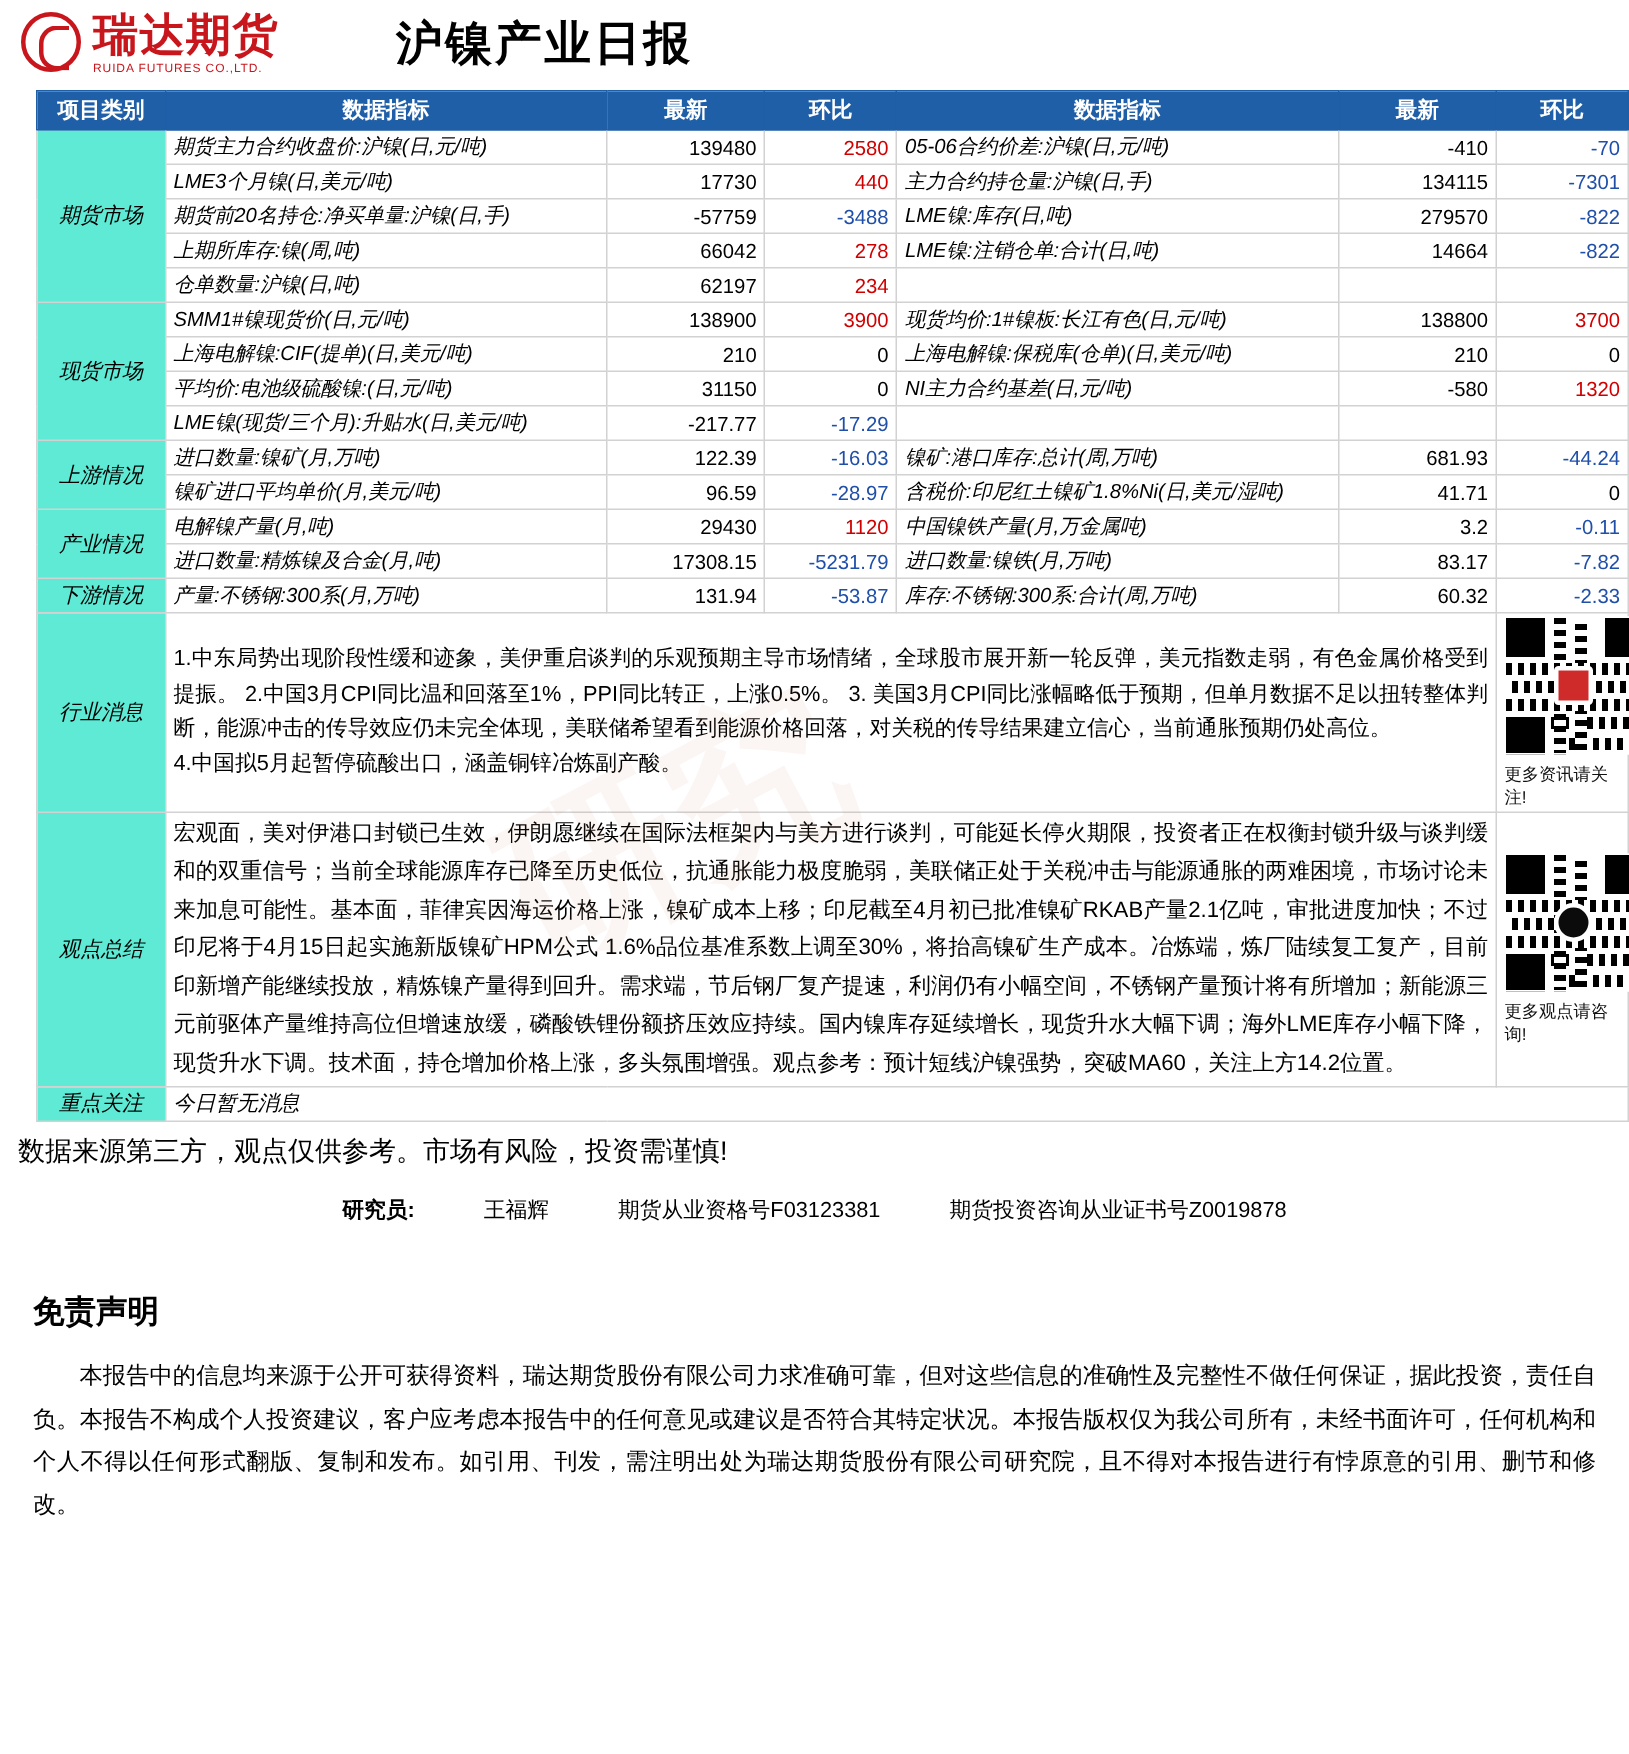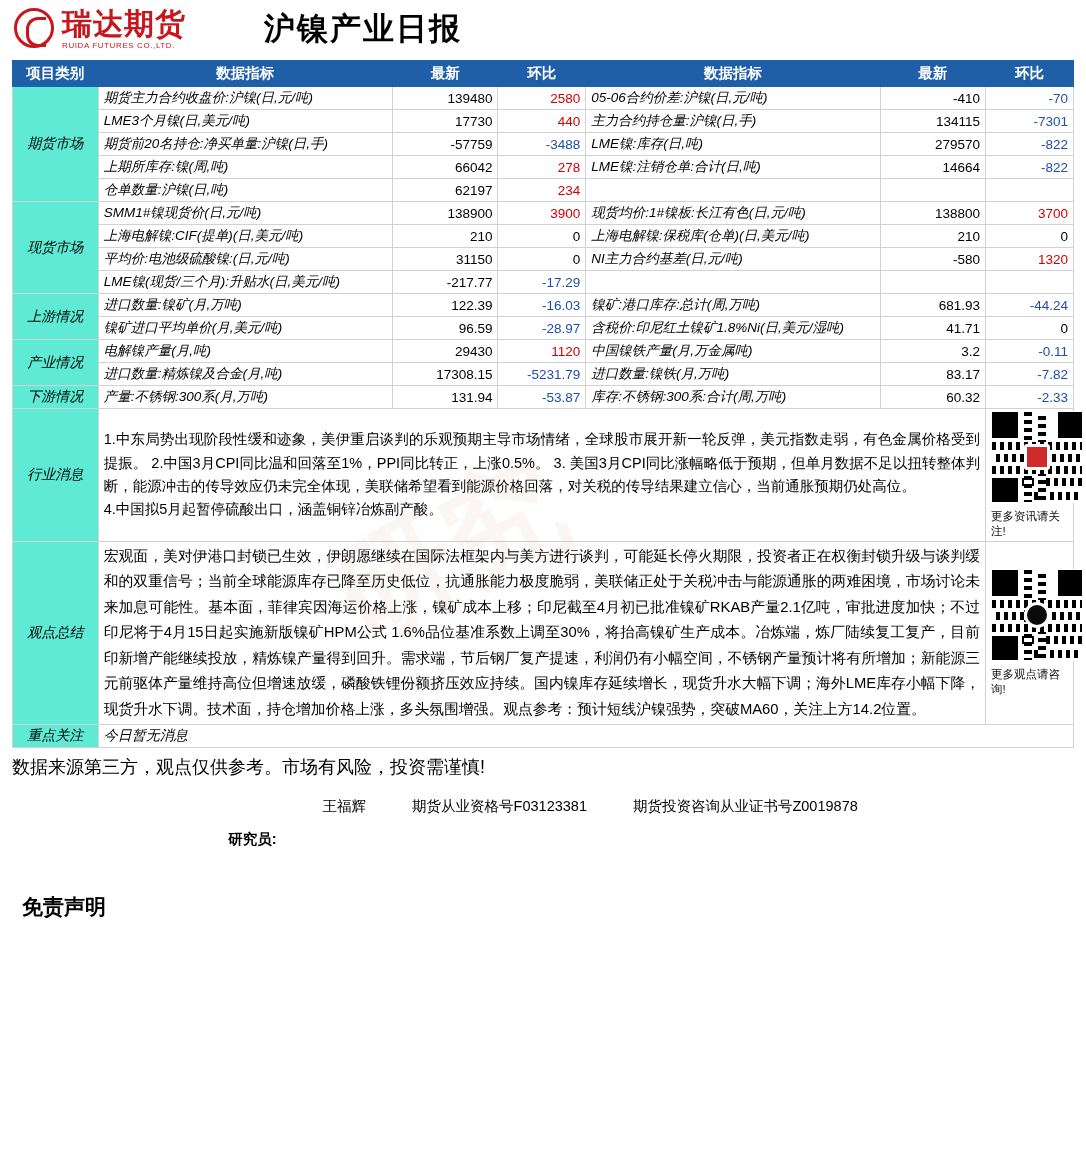--- a/index.html
+++ b/index.html
@@ -37,21 +37,21 @@
   .logo-en { font-size: 8px; color: #c8161d; letter-spacing: 0.6px; margin-top: 2px; }
   .title-main {
     flex: 1; text-align: left;
     font-size: 31px; font-weight: bold; letter-spacing: 2px;
   }
   .title-date { width: 250px; text-align: right; font-size: 21px; padding-right: 6px; }
 
   
   table.main {
     width: 1062px;
-    margin: 0 12px;
+    margin: 0 24px;
     border-collapse: collapse;
     table-layout: fixed;
     font-size: 13.5px;
   }
   table.main th {
     background: #1f5fa8;
     color: #fff;
     font-weight: bold;
     height: 26px;
     font-size: 14.5px;
@@ -133,21 +133,21 @@
     margin: 7px 12px 0 12px;
     font-size: 18px;
   }
   .researcher {
     margin: 18px 12px 0 12px;
     font-size: 14.5px;
     display: flex;
     justify-content: center;
     gap: 46px;
   }
-  .researcher .k { font-weight: bold; margin-top: 33px; }
+  .researcher .k { font-weight: bold; }
   .disclaimer-title {
     margin: 44px 0 0 22px;
     font-size: 21px; font-weight: bold;
   }
   .disclaimer-body {
     margin: 16px 22px 20px 22px;
     font-size: 15.5px; line-height: 1.85; text-align: justify; text-indent: 0;
   }
   .disclaimer-body p { margin: 0; }
   .indent { text-indent: 2em; }
@@ -350,14 +350,17 @@
   <div class="source-line">数据来源第三方，观点仅供参考。市场有风险，投资需谨慎!</div>
 
   <div class="researcher">
     <span class="k">研究员:</span>
     <span>王福辉</span>
     <span>期货从业资格号F03123381</span>
     <span>期货投资咨询从业证书号Z0019878</span>
   </div>
 
   <div class="disclaimer-title">免责声明</div>
+  <div class="disclaimer-body">
+    <p class="indent">本报告中的信息均来源于公开可获得资料，瑞达期货股份有限公司力求准确可靠，但对这些信息的准确性及完整性不做任何保证，据此投资，责任自负。本报告不构成个人投资建议，客户应考虑本报告中的任何意见或建议是否符合其特定状况。本报告版权仅为我公司所有，未经书面许可，任何机构和个人不得以任何形式翻版、复制和发布。如引用、刊发，需注明出处为瑞达期货股份有限公司研究院，且不得对本报告进行有悖原意的引用、删节和修改。</p>
+  </div>
 
 </div>
 
 </body></html>

